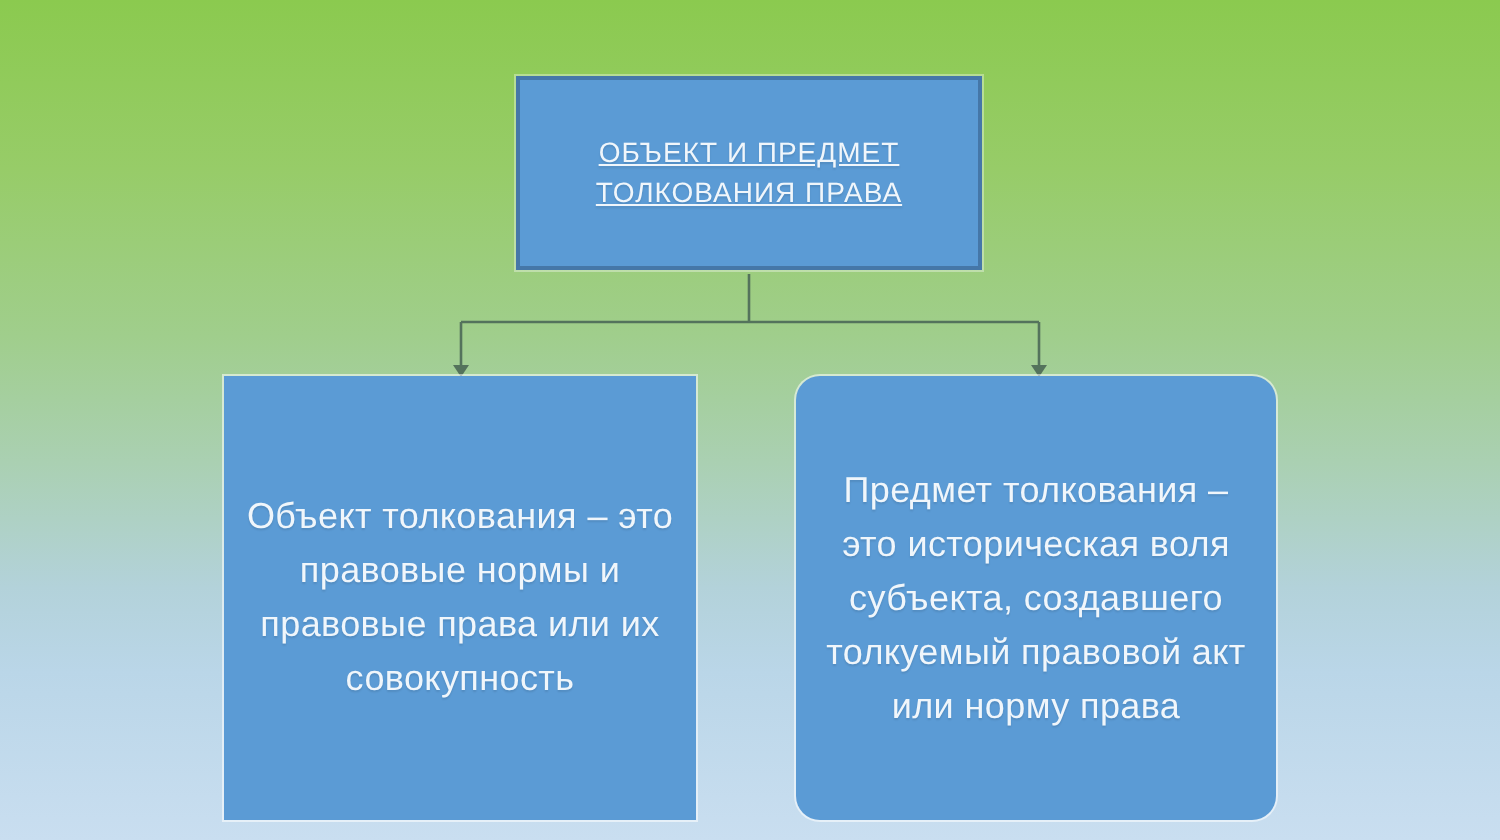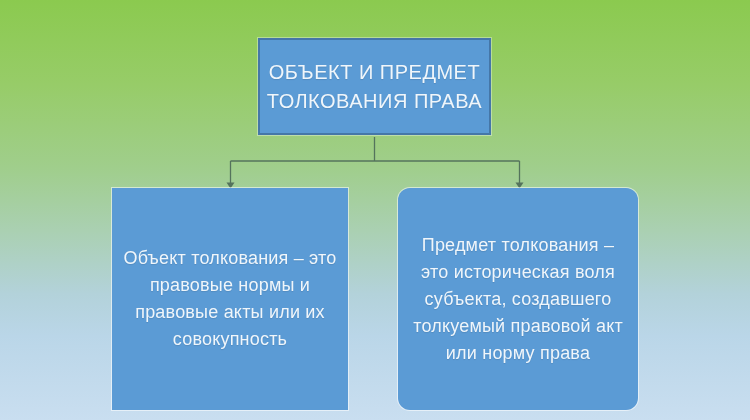--- a/index.html
+++ b/index.html
@@ -27,22 +27,23 @@
     text-shadow: 0 1px 1px rgba(0,0,0,0.10);
     box-sizing: border-box;
   }
   .node .label { white-space: pre-line; }
   .root-node {
     left: 258px; top: 38px; width: 233px; height: 97px;
     border: 2px solid var(--box-border, #4577a8);
     box-shadow: 0 0 0 1px rgba(255,255,255,0.35);
   }
   .root-node .label {
-    font-size: 20px; line-height: 1.42; letter-spacing: 0.5px;
+    font-size: 14px; line-height: 1.42; letter-spacing: 0.5px;
     text-transform: uppercase;
+    text-decoration: underline;
   }
   .child-node {
     top: 188px; height: 222px;
     box-shadow: 0 0 0 1px rgba(255,255,255,0.55);
   }
   .child-node .label {
     font-size: 18px; line-height: 1.5; letter-spacing: 0.2px;
     padding: 0 4px;
   }
   .child-left  { left: 112px; width: 236px; }
@@ -68,21 +69,21 @@
   </svg>
 
   <div class="node root-node">
     <div class="label">ОБЪЕКТ И ПРЕДМЕТ
 ТОЛКОВАНИЯ ПРАВА</div>
   </div>
 
   <div class="node child-node child-left">
     <div class="label">Объект толкования – это
 правовые нормы и
-правовые акты или их
+правовые права или их
 совокупность</div>
   </div>
 
   <div class="node child-node child-right">
     <div class="label">Предмет толкования –
 это историческая воля
 субъекта, создавшего
 толкуемый правовой акт
 или норму права</div>
   </div>

